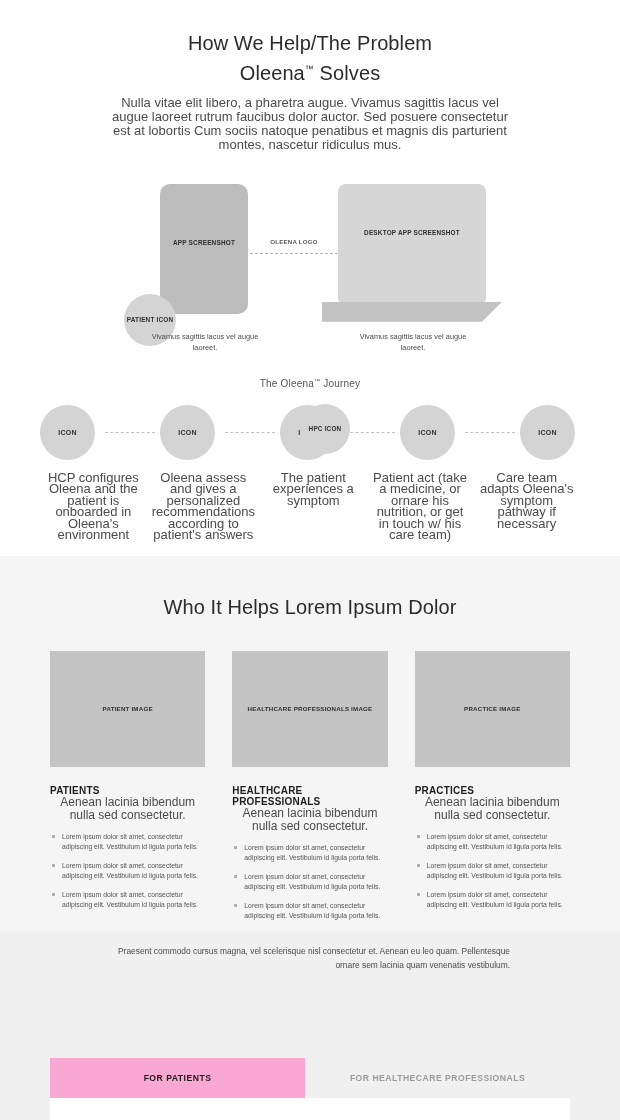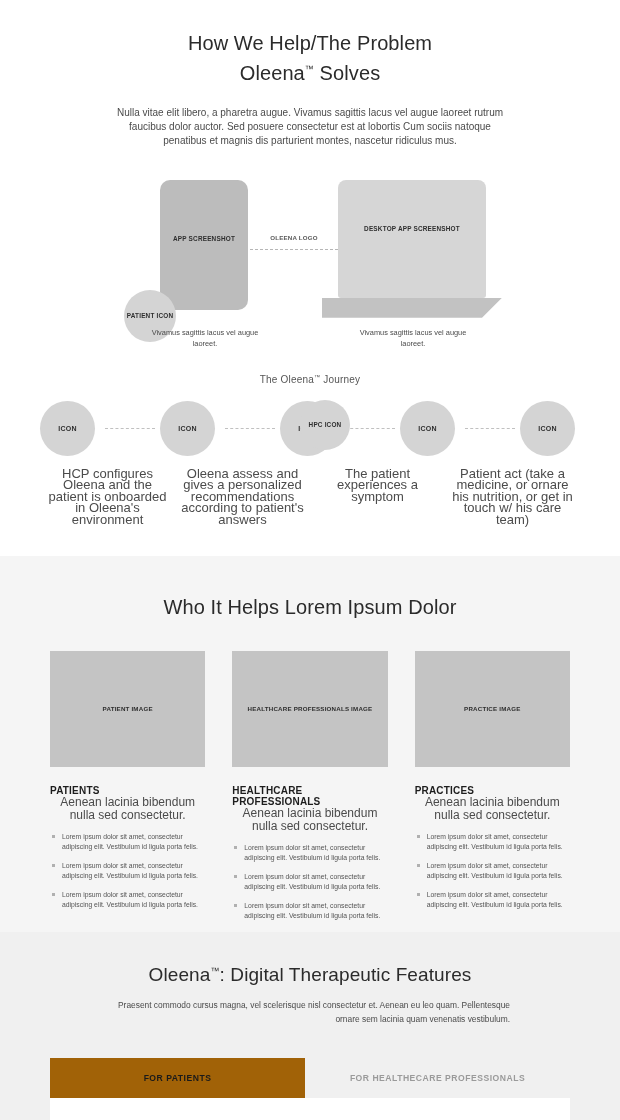--- a/index.html
+++ b/index.html
@@ -22,23 +22,23 @@
     text-align: center;
     font-size: 20px;
     font-weight: 400;
     color: #2b2b2b;
     line-height: 26px;
     letter-spacing: .1px;
     padding-top: 30px;
   }
   .h1 .tm { font-size: 9px; vertical-align: super; }
   .intro {
-    width: 400px; margin: 20px auto 0;
-    text-align: center;
-    font-size: 10px; line-height: 14px; color: #4b4b4b;
+    width: 400px; margin: 10px auto 0;
+    text-align: center;
+    font-size: 13px; line-height: 14px; color: #4b4b4b;
   }
 
   
   .diagram { position: relative; width: 620px; height: 200px; margin-top: 12px; }
   .phone {
     position: absolute; left: 160px; top: 20px;
     width: 88px; height: 130px;
     background: #bcbcbc; border-radius: 10px;
   }
   .phone-label, .laptop-label {
@@ -164,21 +164,21 @@
   }
   .tabs-wrap {
     position: absolute; left: 50px; top: 126px; width: 520px; height: 62px;
     background: #ffffff;
   }
   .tabs { display: flex; height: 40px; }
   .tab {
     display: flex; align-items: center; justify-content: center;
     font-size: 8.6px; font-weight: 700; letter-spacing: .5px;
   }
-  .tab-active   { width: 255px; background: #a16207; color: #1a1a1a; }
+  .tab-active   { width: 255px; background: #f9a8d4; color: #1a1a1a; }
   .tab-inactive { flex: 1 1 auto; background: #f0f0f0; color: #9a9a9a; }
 </style>
 </head>
 <body>
 
 <div class="page">
 
   <section class="sec-problem">
 
     <h1 class="h1">
@@ -235,20 +235,21 @@
         <div class="jnode">
           <div class="jcircle">ICON</div>
         </div>
       </div>
 
       <div class="journey-caps">
         <div class="jcap">HCP configures Oleena and the patient is onboarded in Oleena's environment</div>
         <div class="jcap">Oleena assess and gives a personalized recommendations according to patient's answers</div>
         <div class="jcap">The patient experiences a symptom</div>
         <div class="jcap">Patient act (take a medicine, or ornare his nutrition, or get in touch w/ his care team)</div>
+        <div class="jcap">Care team adapts Oleena's symptom pathway if necessary</div>
       </div>
     </div>
   </section>
 
   <section class="sec-who">
     <h2 class="h2">Who It Helps Lorem Ipsum Dolor</h2>
 
     <div class="cards">
 
       <div class="card">
@@ -280,23 +281,20 @@
         <ul class="bullets">
           <li>Lorem ipsum dolor sit amet, consectetur adipiscing elit. Vestibulum id ligula porta felis.</li>
           <li>Lorem ipsum dolor sit amet, consectetur adipiscing elit. Vestibulum id ligula porta felis.</li>
           <li>Lorem ipsum dolor sit amet, consectetur adipiscing elit. Vestibulum id ligula porta felis.</li>
         </ul>
       </div>
     </div>
   </section>
 
   <section class="sec-features">
-    <h2 class="h3">
-      <span>Oleena</span><span class="tm">™</span><span>: Digital Therapeutic Features</span>
-    </h2>
     <p class="feat-intro">Praesent commodo cursus magna, vel scelerisque nisl consectetur et. Aenean eu leo quam. Pellentesque ornare sem lacinia quam venenatis vestibulum.</p>
 
     <div class="tabs-wrap">
       <div class="tabs">
         <div class="tab tab-active">FOR PATIENTS</div>
         <div class="tab tab-inactive">FOR HEALTHECARE PROFESSIONALS</div>
       </div>
     </div>
   </section>
 

